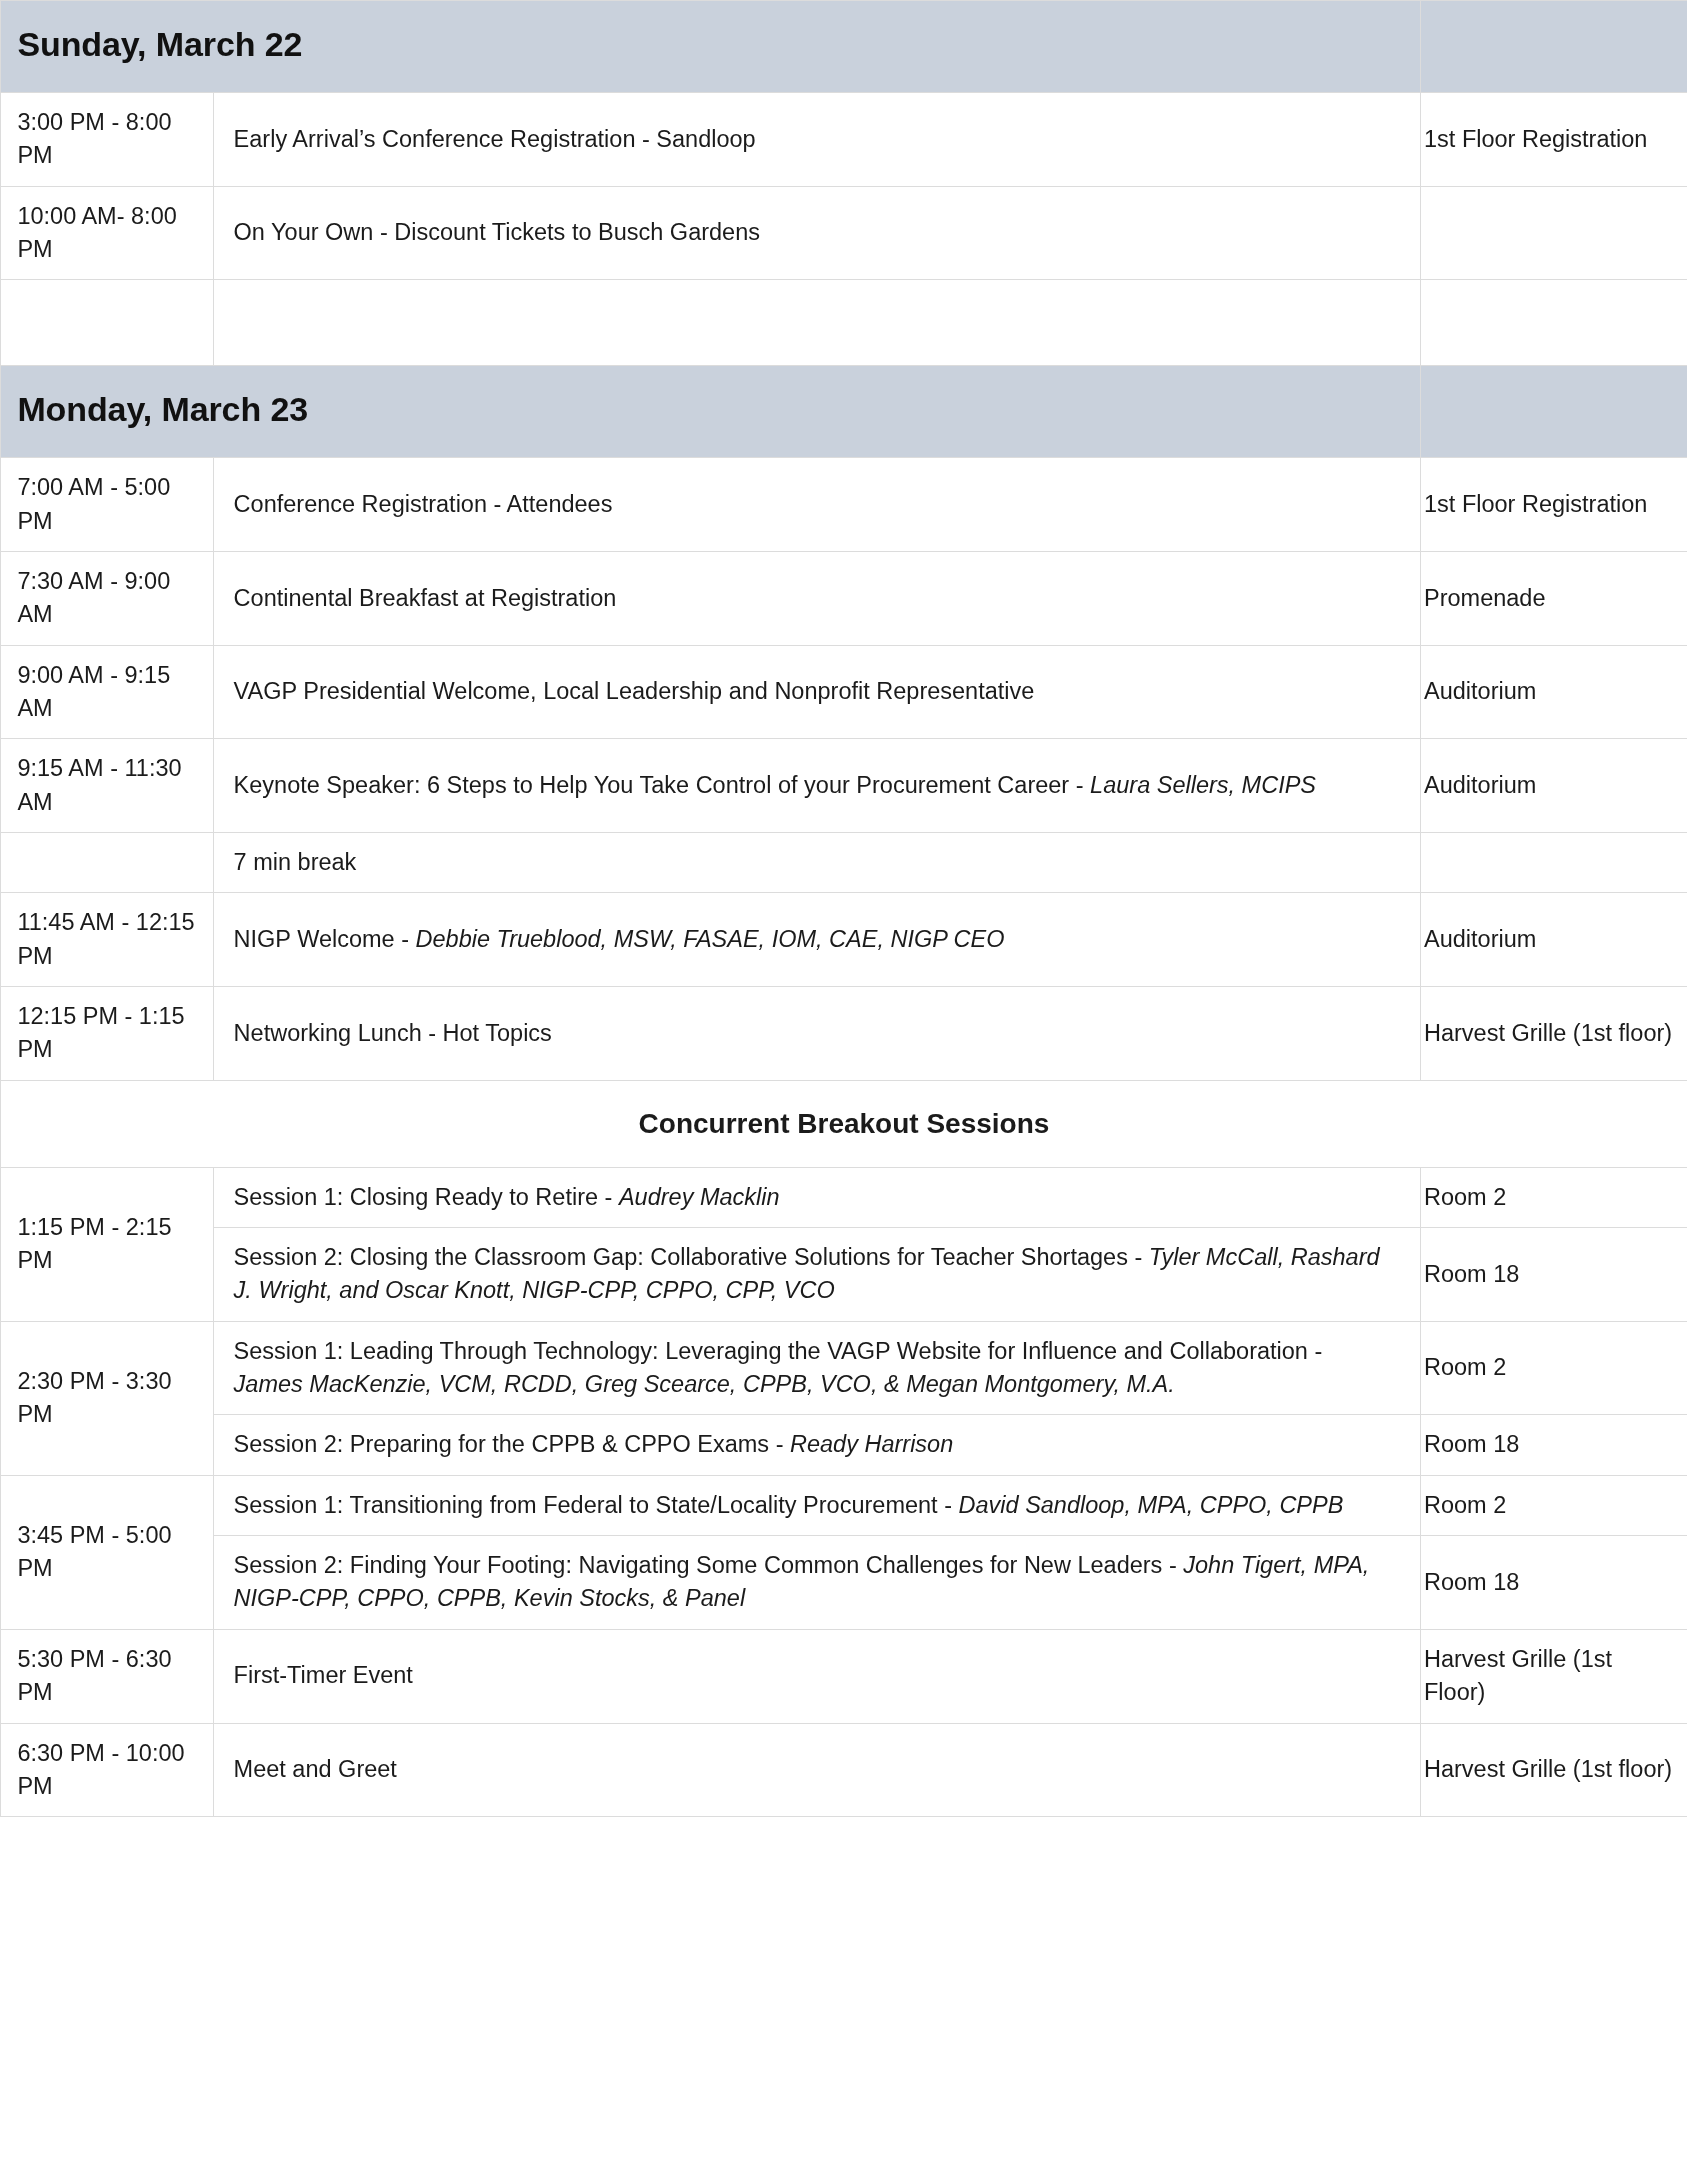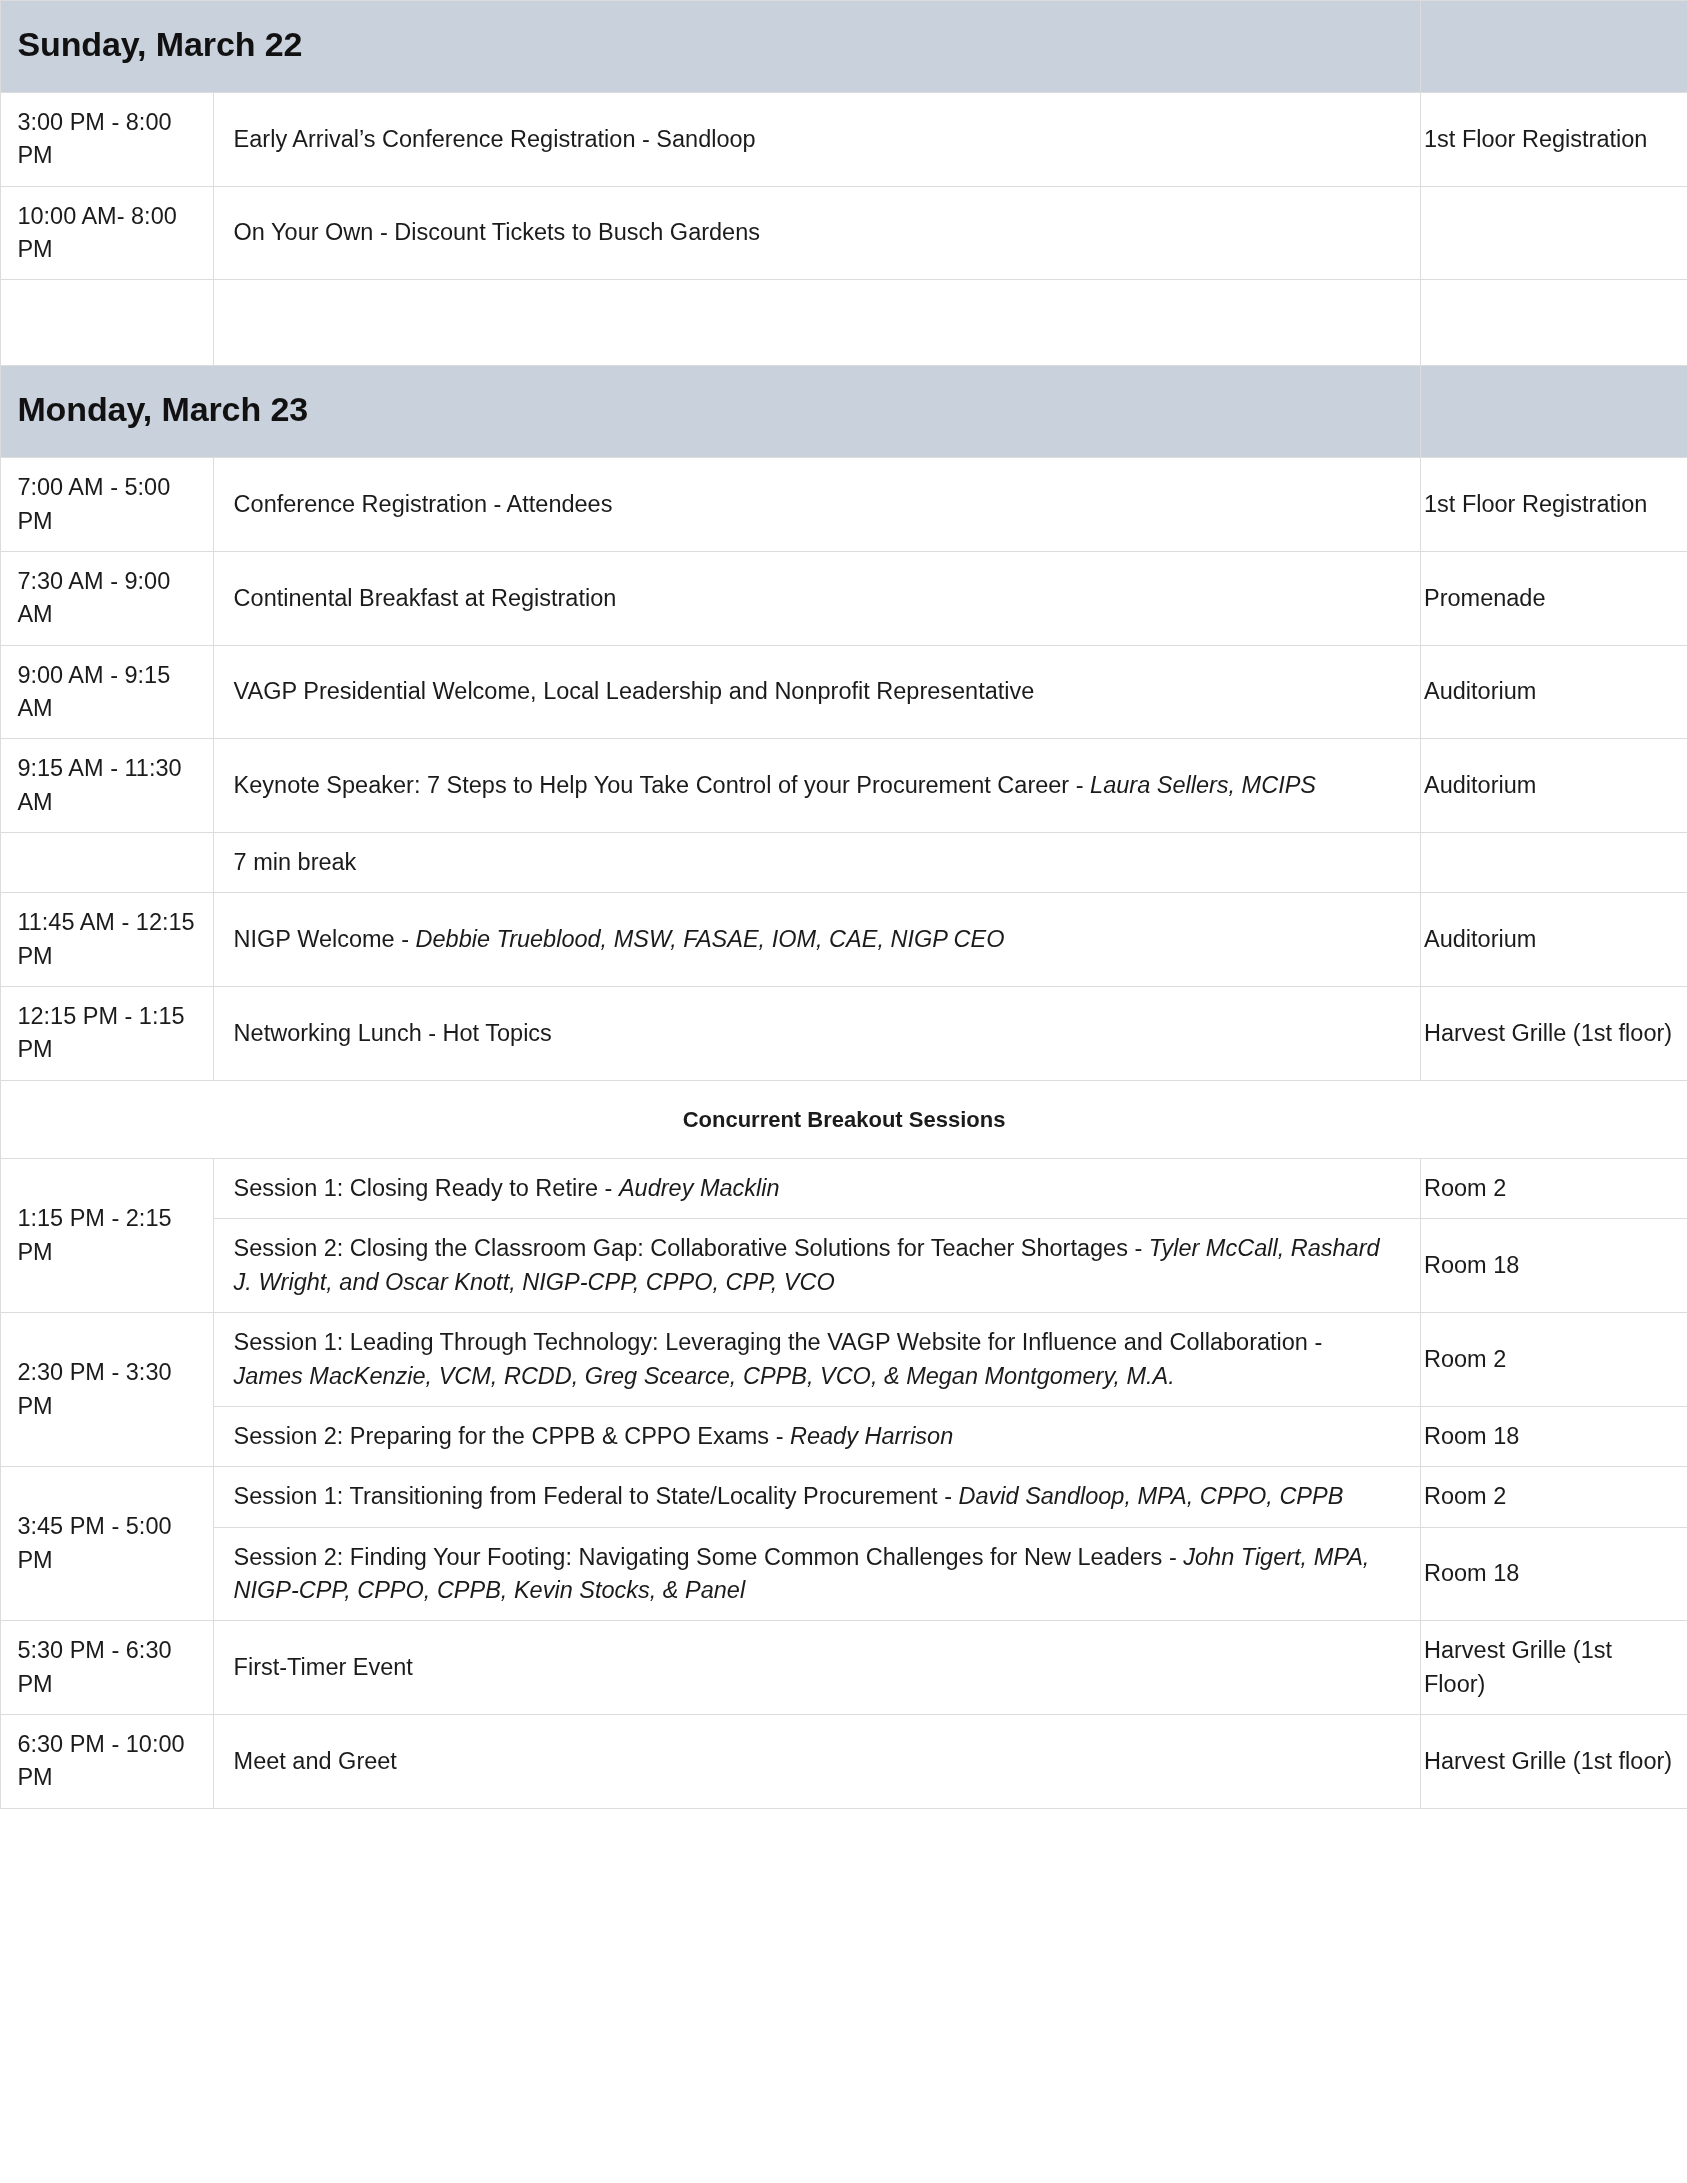--- a/index.html
+++ b/index.html
@@ -68,21 +68,21 @@
 
   
   .speaker {
     font-style: italic;
   }
 
   
   td.section-banner {
     text-align: center;
     font-weight: 700;
-    font-size: 22px;
+    font-size: 28px;
     padding: 23px 18.6px;
   }
 
   
   td.empty-cell {
     height: 55px;
   }
   tr.spacer-row td {
     height: 59px;
   }
@@ -139,21 +139,21 @@
     </tr>
 
     <tr>
       <td class="time-cell">9:00 AM - 9:15 AM</td>
       <td class="event-cell"><span>VAGP Presidential Welcome, Local Leadership and Nonprofit Representative</span></td>
       <td class="loc-cell">Auditorium</td>
     </tr>
 
     <tr>
       <td class="time-cell">9:15 AM - 11:30 AM</td>
-      <td class="event-cell"><span>Keynote Speaker: 7 Steps to Help You Take Control of your Procurement Career - </span><span class="speaker">Laura Sellers, MCIPS</span></td>
+      <td class="event-cell"><span>Keynote Speaker: 6 Steps to Help You Take Control of your Procurement Career - </span><span class="speaker">Laura Sellers, MCIPS</span></td>
       <td class="loc-cell">Auditorium</td>
     </tr>
 
     <tr>
       <td class="time-cell"></td>
       <td class="event-cell"><span>7 min break</span></td>
       <td class="loc-cell"></td>
     </tr>
 
     <tr>

